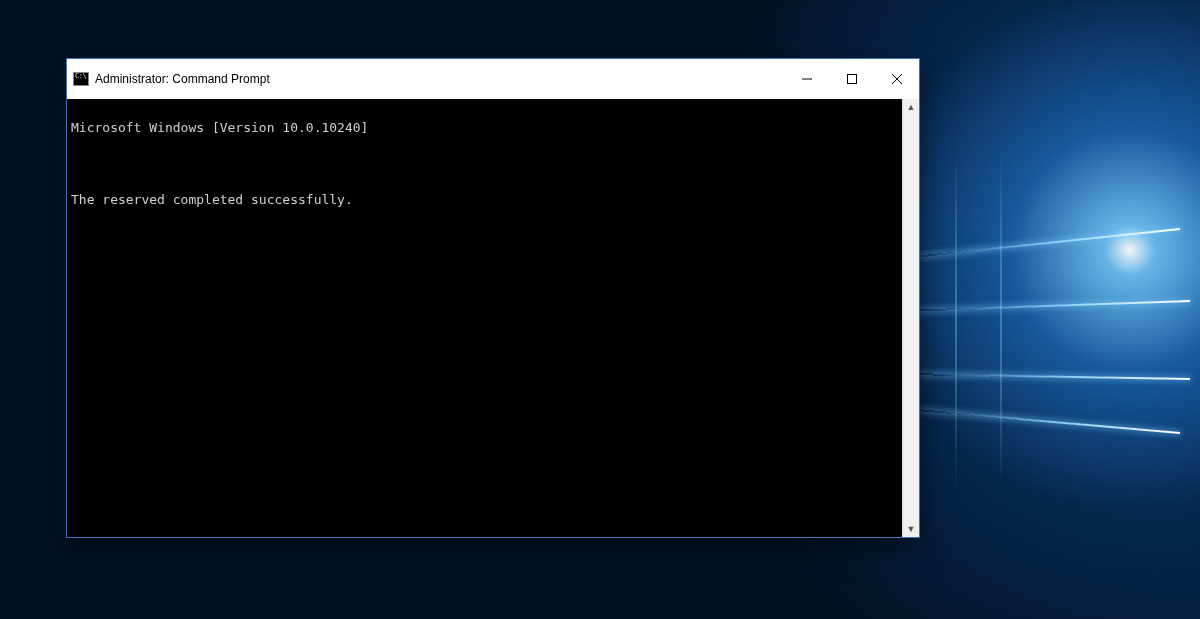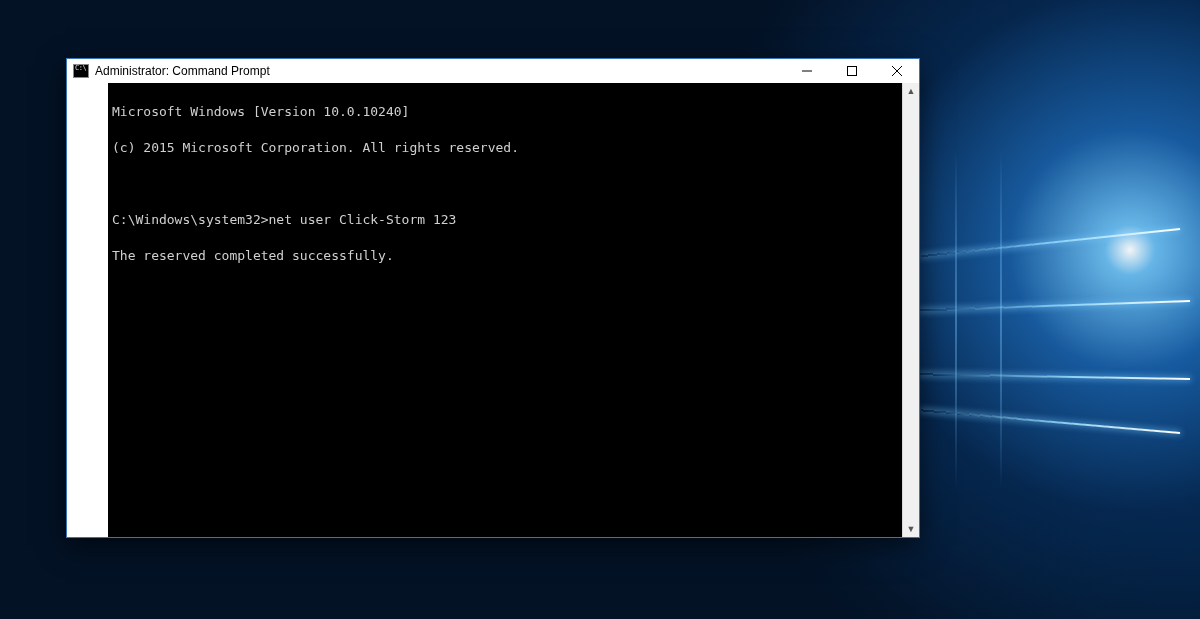--- a/index.html
+++ b/index.html
@@ -66,21 +66,21 @@
     width: 852px;
     height: 478px;
     background: #ffffff;
     border: 1px solid #3a74b8;
     box-shadow: 0 8px 26px rgba(0,0,0,0.55);
     display: flex;
     flex-direction: column;
   }
 
   .titlebar {
-    height: 24px;
+    height: 40px;
     background: #ffffff;
     display: flex;
     align-items: center;
     font-size: 12px;
     color: #000;
     user-select: none;
   }
   .titlebar .icon {
     width: 16px;
     height: 14px;
@@ -131,21 +131,20 @@
   .console {
     flex: 1 1 auto;
     background: #000;
     color: #d0d0d0;
     font-family: Consolas, "Lucida Console", monospace;
     font-size: 13px;
     line-height: 18px;
     padding: 2px 4px 4px 4px;
     white-space: pre;
     overflow: hidden;
-    margin-left: 41px;
   }
   .scrollbar {
     width: 16px;
     background: #f0f0f0;
     display: flex;
     flex-direction: column;
     border-left: 1px solid #d9d9d9;
   }
   .sb-btn {
     height: 16px;
@@ -197,23 +196,21 @@
       <svg width="10" height="10" viewBox="0 0 10 10">
         <line x1="0" y1="0" x2="10" y2="10" stroke="currentColor" stroke-width="1"></line>
         <line x1="10" y1="0" x2="0" y2="10" stroke="currentColor" stroke-width="1"></line>
       </svg>
     </div>
   </div>
 
   <div class="console-wrap">
     <div class="console">
 <span class="line">Microsoft Windows [Version 10.0.10240]</span>
-<span class="line">(c) 2015 Microsoft Corporation. All rights reserved.</span>
 <span class="line">&nbsp;</span>
-<span class="line">C:\Windows\system32&gt;net user Click-Storm 123</span>
 <span class="line">The reserved completed successfully.</span>
 <span class="line">&nbsp;</span>
 <span class="line">&nbsp;</span>
     </div>
 
     <div class="scrollbar">
       <div class="sb-btn">
         <span>▲</span>
       </div>
       <div class="sb-track"></div>

